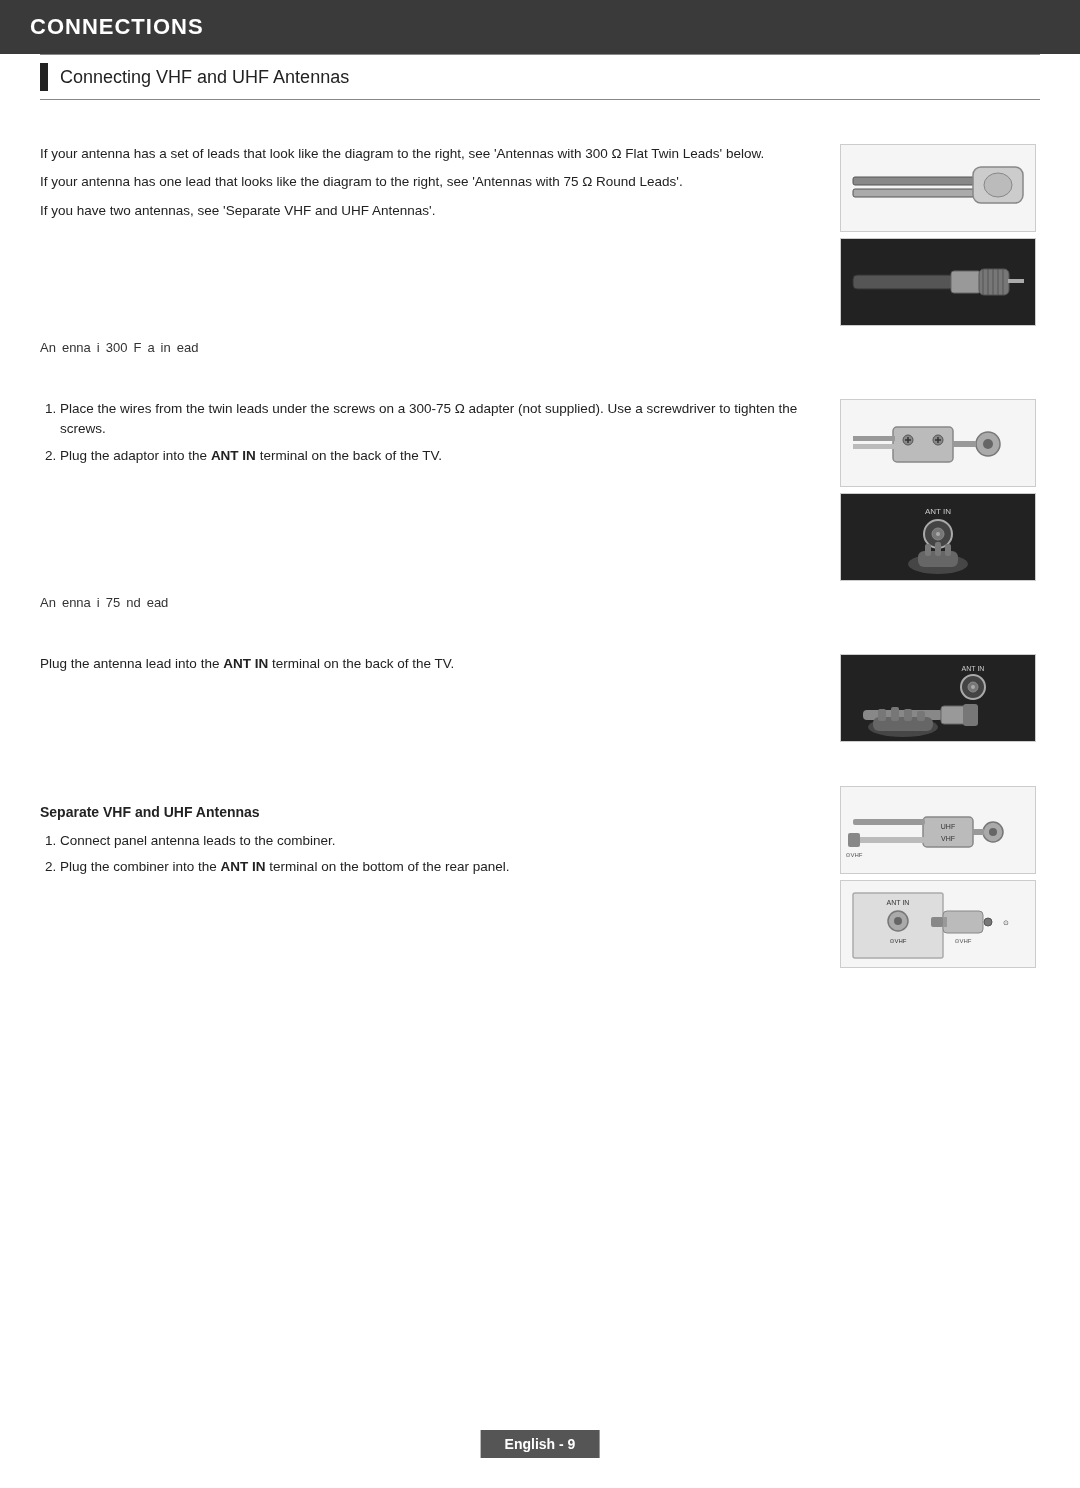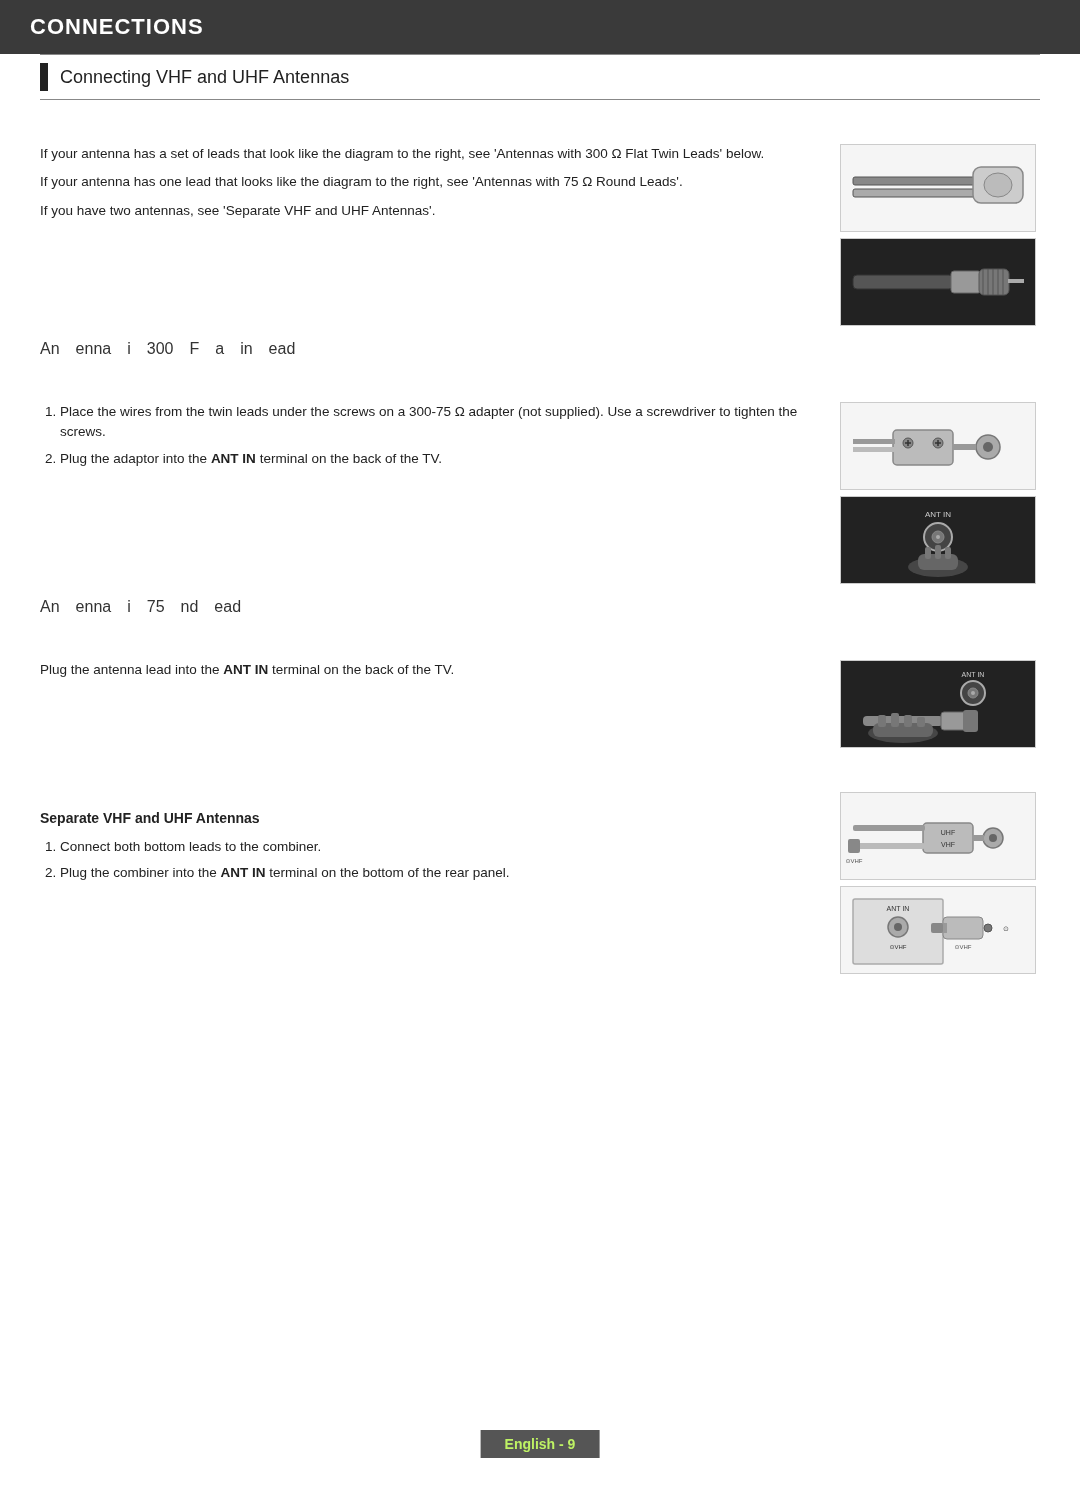--- a/index.html
+++ b/index.html
@@ -101,22 +101,22 @@
       background: #222;
     }
 
     
     svg { display: block; }
 
     
     .subsection-label {
       display: flex;
       align-items: baseline;
-      gap: 16px;
-      font-size: 16px;
+      gap: 6px;
+      font-size: 13px;
       margin: 14px 0 6px 0;
       color: #333;
     }
     .subsection-label span {
       display: inline-block;
     }
 
     .separate-heading {
       font-weight: bold;
       font-size: 14px;
@@ -125,21 +125,21 @@
 
     
     .page-footer {
       position: absolute;
       bottom: 30px;
       left: 50%;
       transform: translateX(-50%);
     }
     .footer-badge {
       background: #555;
-      color: #bef264;
+      color: #ffffff;
       padding: 6px 24px;
       font-size: 14px;
       font-weight: bold;
       text-align: right;
     }
   </style>
 </head>
 <body>
 
 <div class="page-header">
@@ -293,21 +293,21 @@
           <rect x="74" y="54" width="8" height="10" rx="2" fill="#777"></rect>
         </svg>
       </div>
     </div>
   </div>
 
   <div class="two-col">
     <div class="text-col">
       <p class="separate-heading">Separate VHF and UHF Antennas</p>
       <ol>
-        <li>Connect both bottom leads to the combiner.</li>
+        <li>Connect panel antenna leads to the combiner.</li>
         <li>
           Plug the combiner into the <strong>ANT IN</strong> terminal on the bottom of the rear panel.
         </li>
       </ol>
     </div>
     <div class="img-col">
 
       <div class="diagram-box">
         <svg width="190" height="82" viewBox="0 0 190 82">
 

